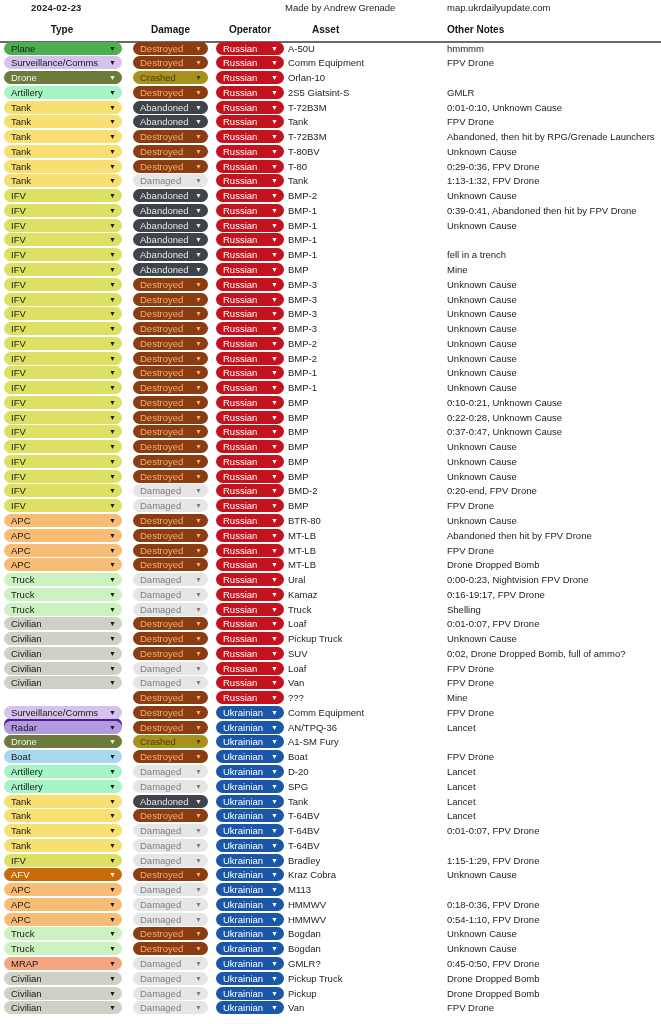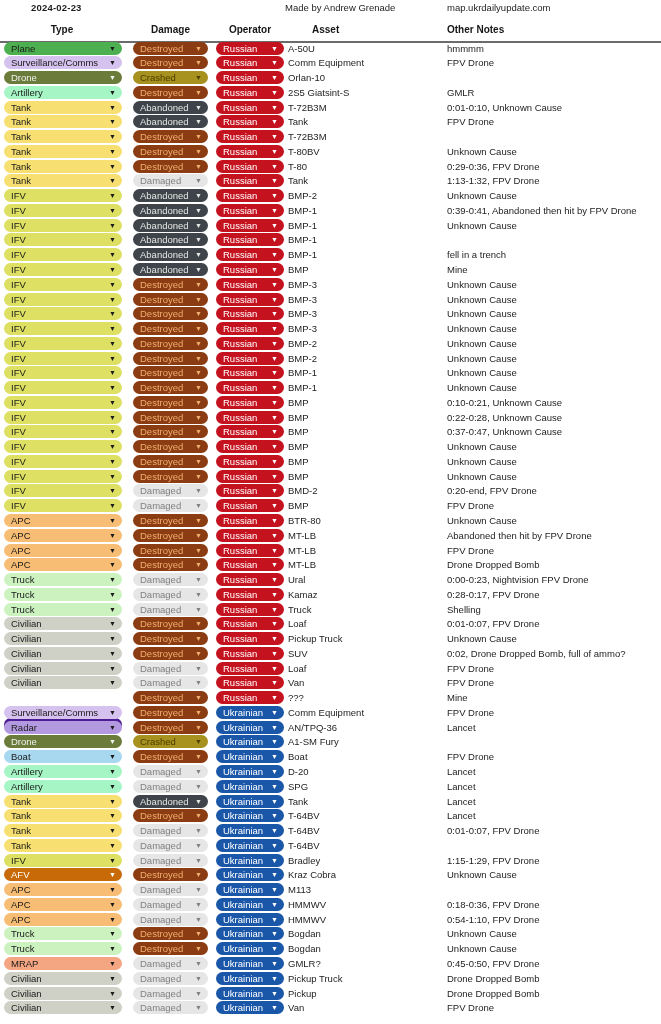--- a/index.html
+++ b/index.html
@@ -258,20 +258,21 @@
       </div>
       <div class="pill pill-damage" style="background: rgb(140, 60, 18); color: rgb(240, 176, 112);">
         <span class="plabel">Destroyed</span>
         <span class="caret">▼</span>
       </div>
       <div class="pill pill-operator" style="background: rgb(196, 18, 31); color: rgb(255, 255, 255);">
         <span class="plabel">Russian</span>
         <span class="caret">▼</span>
       </div>
       <div class="cell-asset">T-72B3M</div>
+      <div class="cell-notes">Abandoned, then hit by RPG/Grenade Launchers</div>
     </div>
     <div class="row">
       <div class="pill pill-type" style="background: rgb(247, 224, 113); color: rgb(26, 26, 26);">
         <span class="plabel">Tank</span>
         <span class="caret">▼</span>
       </div>
       <div class="pill pill-damage" style="background: rgb(140, 60, 18); color: rgb(240, 176, 112);">
         <span class="plabel">Destroyed</span>
         <span class="caret">▼</span>
       </div>
@@ -752,21 +753,21 @@
       </div>
       <div class="pill pill-damage" style="background: rgb(230, 230, 230); color: rgb(128, 128, 128);">
         <span class="plabel">Damaged</span>
         <span class="caret">▼</span>
       </div>
       <div class="pill pill-operator" style="background: rgb(196, 18, 31); color: rgb(255, 255, 255);">
         <span class="plabel">Russian</span>
         <span class="caret">▼</span>
       </div>
       <div class="cell-asset">Kamaz</div>
-      <div class="cell-notes">0:28-0:17, FPV Drone</div>
+      <div class="cell-notes">0:16-19:17, FPV Drone</div>
     </div>
     <div class="row">
       <div class="pill pill-type" style="background: rgb(204, 242, 192); color: rgb(26, 26, 26);">
         <span class="plabel">Truck</span>
         <span class="caret">▼</span>
       </div>
       <div class="pill pill-damage" style="background: rgb(230, 230, 230); color: rgb(128, 128, 128);">
         <span class="plabel">Damaged</span>
         <span class="caret">▼</span>
       </div>

